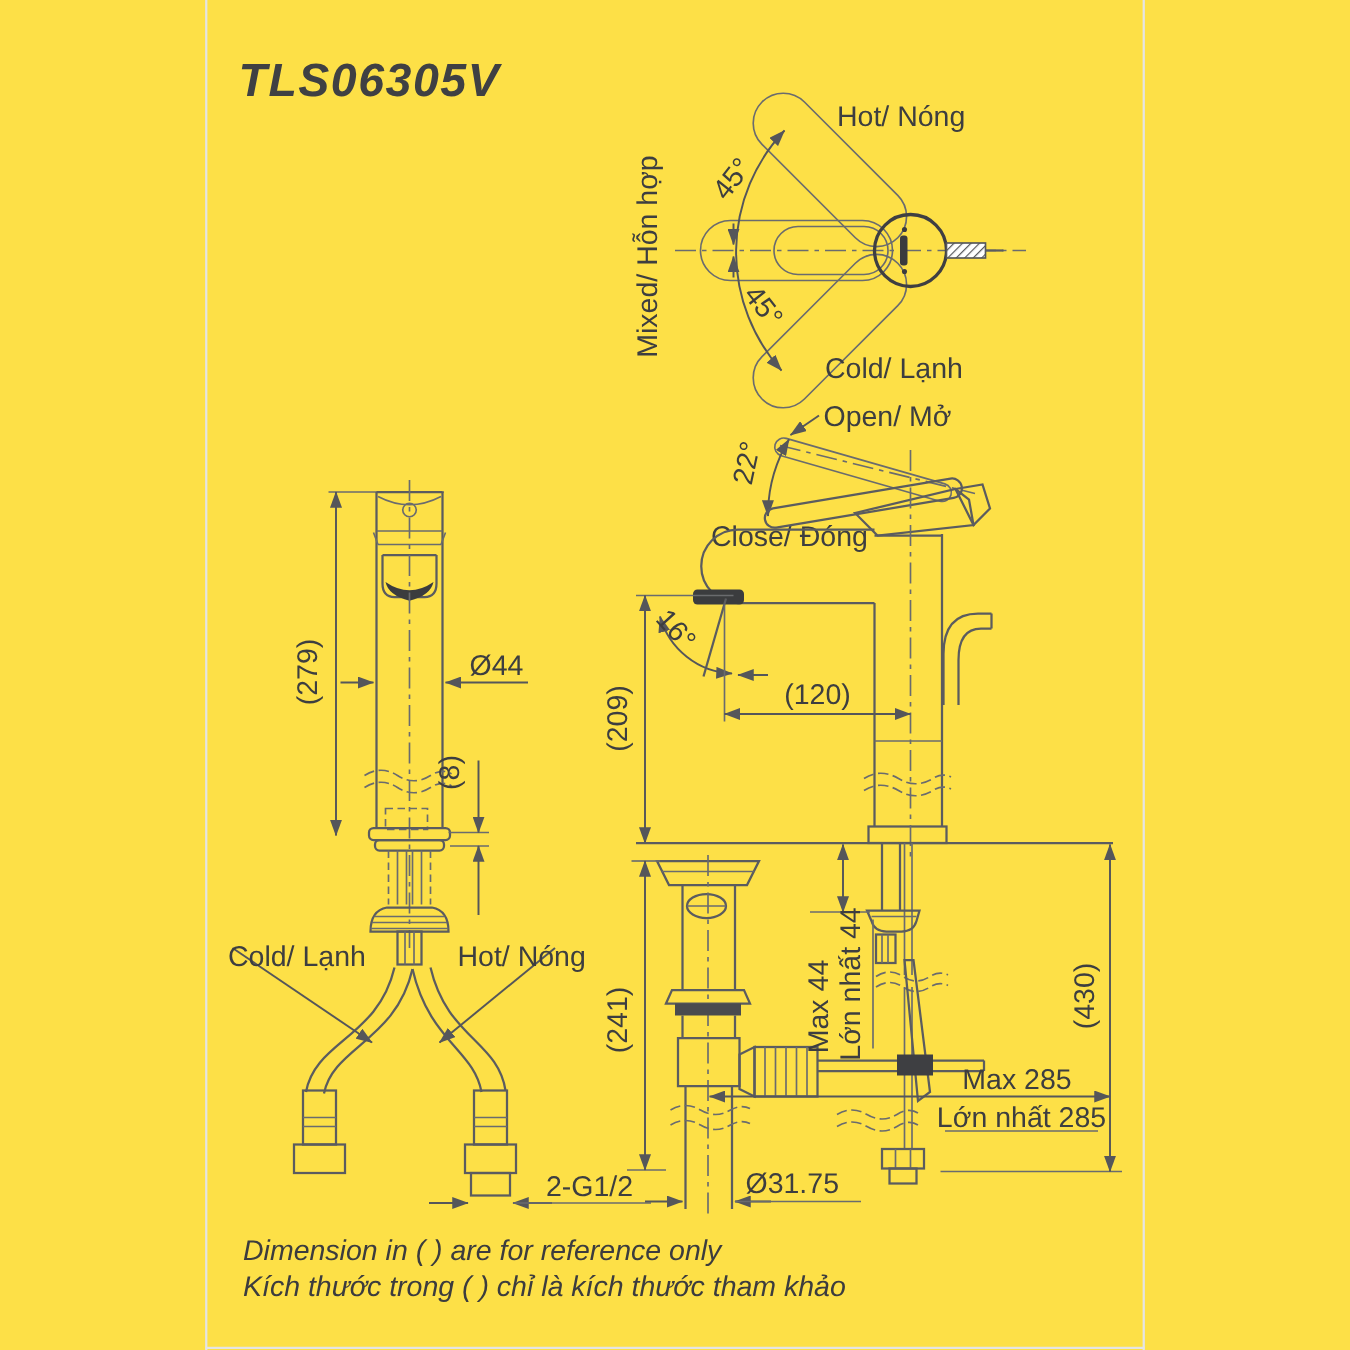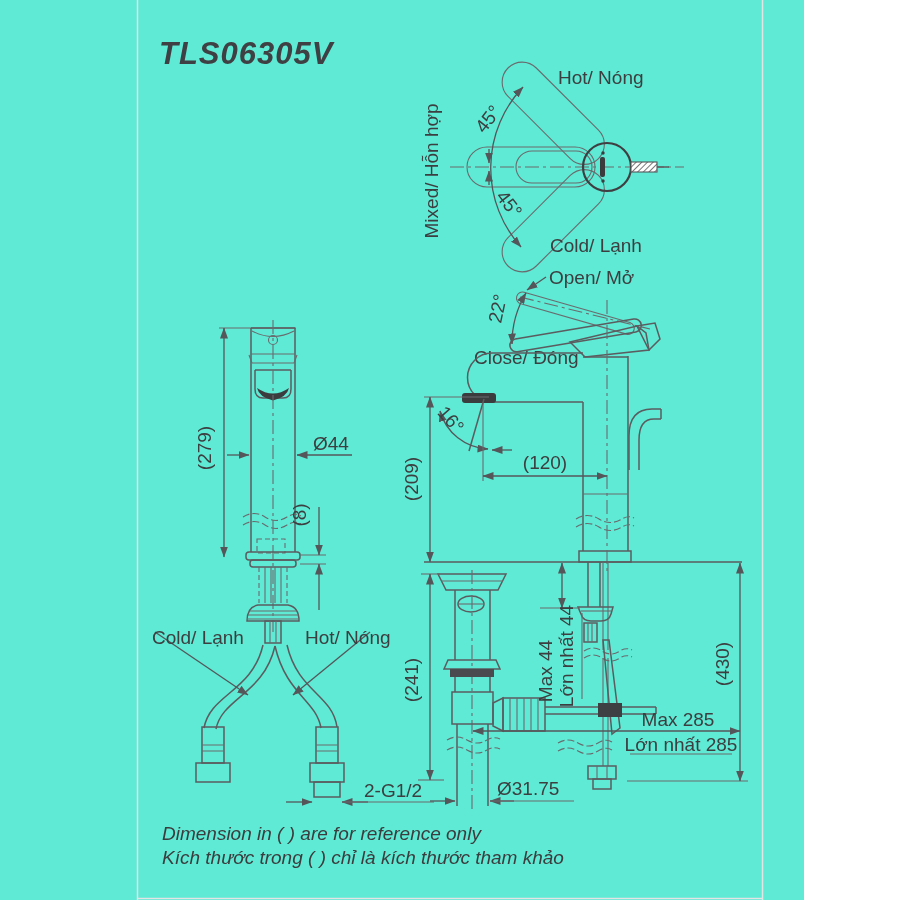--- a/index.html
+++ b/index.html
@@ -1,16 +1,16 @@
 <!DOCTYPE html>
 <html><head>
 <meta charset="utf-8">
 <style>
   html,body{margin:0;padding:0;background:#ffffff;}
-  .canvas{position:relative;width:804px;height:900px;background:#5eead4;overflow:hidden;
+  .canvas{position:relative;width:900px;height:900px;background:#fde047;overflow:hidden;
           font-family:"Liberation Sans","DejaVu Sans",sans-serif;}
   svg text{font-family:"Liberation Sans","DejaVu Sans",sans-serif;fill:#3d3e40;font-size:19px;}
   svg .title{font-size:31px;font-weight:bold;font-style:italic;fill:#3f4043;letter-spacing:1px;}
   svg .foot{font-size:19px;font-style:italic;fill:#3c3c3e;}
   svg .ln{stroke:#5b5c5f;stroke-width:1.5;fill:none;}
   svg .lnthin{stroke:#6a6b6e;stroke-width:1.1;fill:none;}
   svg .lndark{stroke:#3f3f42;stroke-width:2.2;fill:none;}
   svg .dim{stroke:#55565a;stroke-width:1.3;fill:none;}
   svg .cl{stroke:#6a6b6e;stroke-width:1.1;fill:none;stroke-dasharray:14 4 3 4;}
   svg .brk{stroke:#6a6b6e;stroke-width:1.1;fill:none;stroke-dasharray:7 3;}

